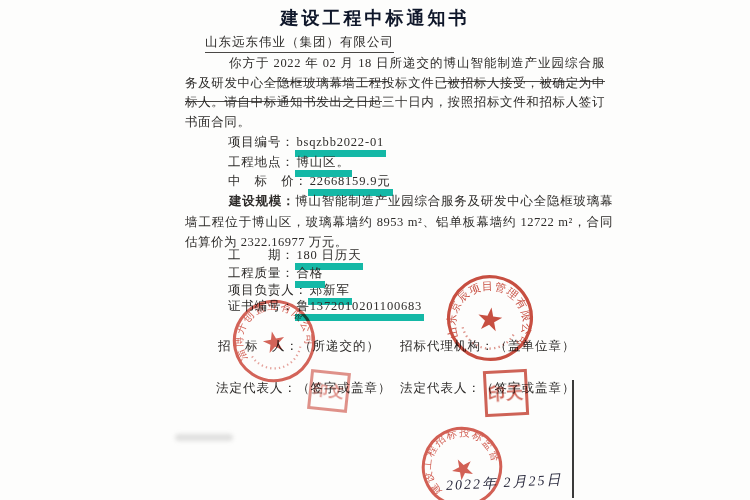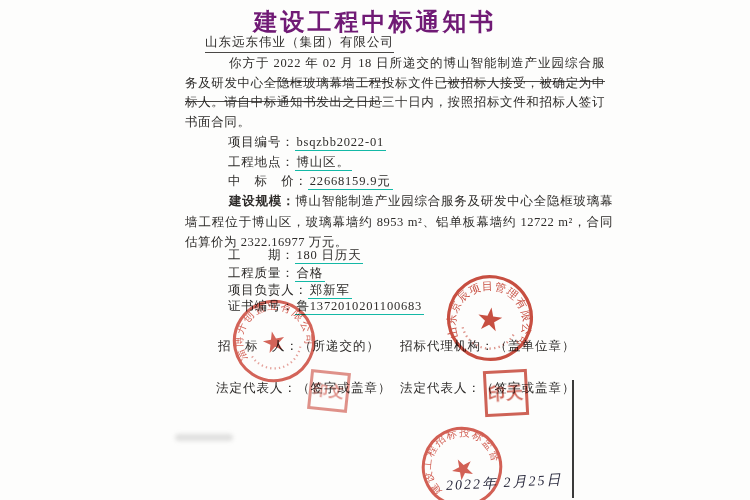--- a/index.html
+++ b/index.html
@@ -5,36 +5,36 @@
   html,body{margin:0;padding:0;}
   body{
     width:750px;height:500px;position:relative;overflow:hidden;
     background:#fdfdfc;
     font-family:"Liberation Serif","DejaVu Serif",serif;
     color:#2e2c2a;
   }
   .page{position:absolute;inset:0;}
   .doc-title{
     position:absolute;top:6px;left:0;width:750px;text-align:center;
-    font-size:24px;font-weight:bold;letter-spacing:3px;color:#701a75;
+    font-size:18px;font-weight:bold;letter-spacing:3px;color:#0f172a;
   }
   .addressee{
     position:absolute;left:205px;top:34px;font-size:12.5px;letter-spacing:1px;
     border-bottom:1px solid #4a4846;padding-bottom:1px;text-align:right;
   }
   .body-para{
     position:absolute;left:185px;top:54px;width:420px;
     font-size:12.5px;line-height:19.6px;text-align:justify;
     text-indent:44px;letter-spacing:0.6px;
   }
   .u{border-bottom:1px solid #4a4846;padding-bottom:11px;}
   .field-row{
     position:absolute;left:228px;font-size:12.5px;letter-spacing:0.8px;white-space:nowrap;
   }
-  .fv{border-bottom:1px solid #14b8a6;padding:0 2px 0.5px 2px;}
+  .fv{border-bottom:7px solid #14b8a6;padding:0 2px 0.5px 2px;}
   .scale-para{
     position:absolute;left:185px;top:191px;width:428px;
     font-size:12.5px;line-height:20.5px;text-align:justify;
     text-indent:44px;letter-spacing:0.5px;
   }
   .sig{
     position:absolute;font-size:12.5px;letter-spacing:1px;white-space:nowrap;
   }
   .hand-date{
     position:absolute;left:446px;top:474px;font-size:14px;font-style:italic;

